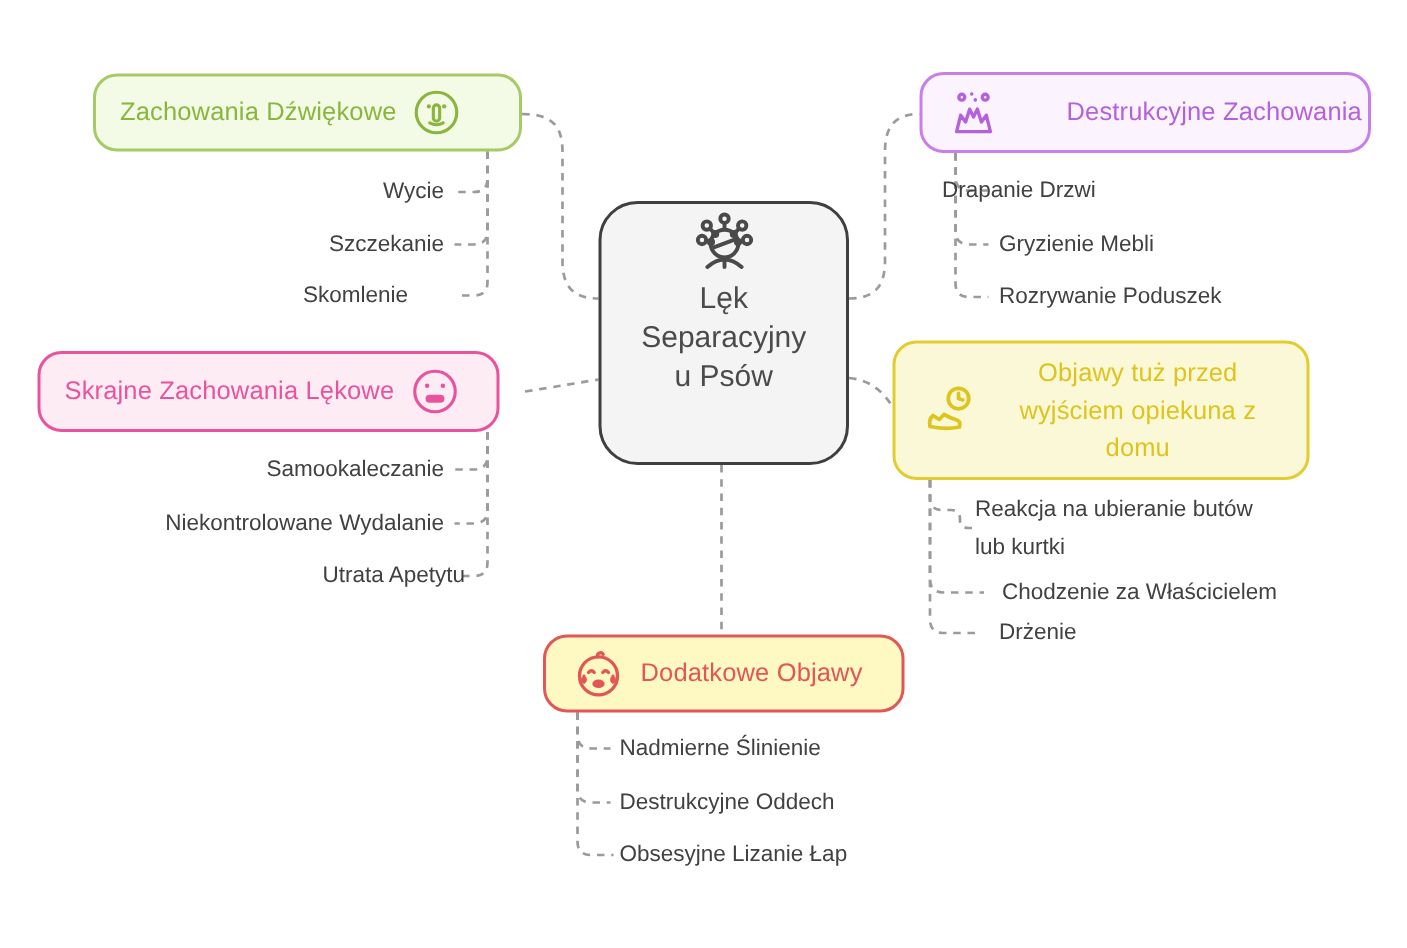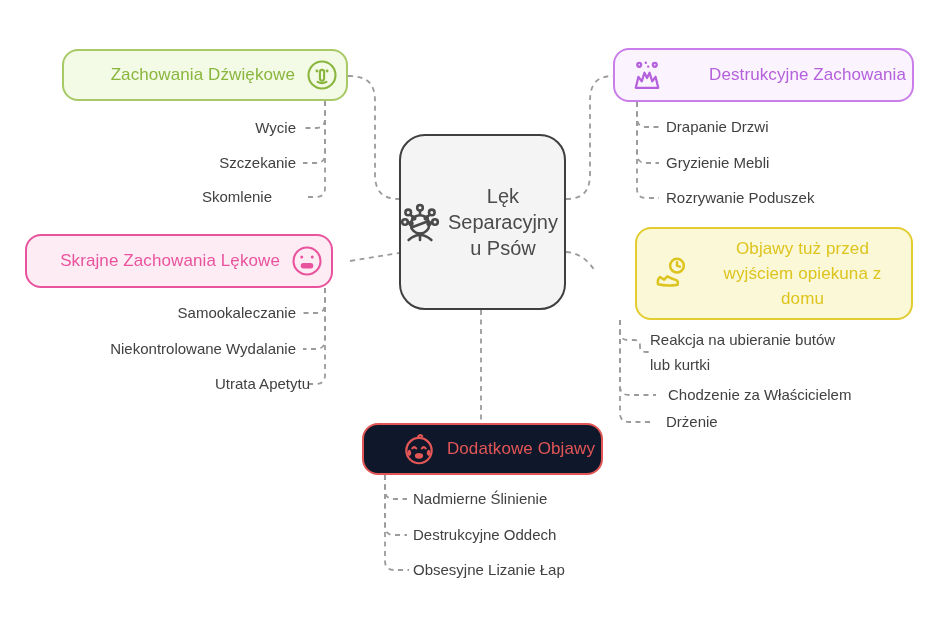--- a/index.html
+++ b/index.html
@@ -1,30 +1,30 @@
 <!DOCTYPE html>
 <html><head>
 <meta charset="utf-8">
 <style>
   html,body{margin:0;padding:0;background:#fff;}
   .canvas{position:relative;width:938px;height:632px;background:#ffffff;overflow:hidden;
           font-family:"Liberation Sans",sans-serif;}
   svg.wires{position:absolute;left:0;top:0;z-index:0;}
   .wire{fill:none;stroke:#9b9b9b;stroke-width:1.8;stroke-dasharray:5 4.5;stroke-linecap:butt;}
   .node{position:absolute;z-index:2;box-sizing:border-box;display:flex;align-items:center;
-        justify-content:flex-end;border-radius:16px;border:2px solid;gap:9px;padding:0 6px;}
+        justify-content:flex-start;border-radius:16px;border:2px solid;gap:9px;padding:0 16px;}
   .node .lbl{font-size:17px;font-weight:500;letter-spacing:.1px;white-space:nowrap;}
   .node-green {left:62px; top:49px; width:286px;height:52px;background:#f3fae5;border-color:#a7ca67;color:#8ab63e;}
   .node-purple{left:613px;top:48px; width:301px;height:54px;background:#fbf4fe;border-color:#c97ee9;color:#b560dc;gap:44px;}
   .node-pink  {left:25px; top:234px;width:308px;height:54px;background:#fdecf4;border-color:#e9539d;color:#e9539d;}
-  .node-yellow{left:595px;top:227px;width:278px;height:93px;background:#fbf8d7;border-color:#e3cc30;color:#ddc41e;margin-left:40px;}
+  .node-yellow{left:595px;top:227px;width:278px;height:93px;background:#fbf8d7;border-color:#e3cc30;color:#ddc41e;}
   .node-yellow .lbl{white-space:normal;text-align:center;line-height:25px;width:205px;}
-  .node-red   {left:362px;top:423px;width:241px;height:52px;background:#0f172a;border-color:#e25656;color:#e25656;}
+  .node-red   {left:362px;top:423px;width:241px;height:52px;background:#fef9c3;border-color:#e25656;color:#e25656;}
   .node-center{left:399px;top:134px;width:167px;height:176px;background:#f4f4f4;border:2px solid #3f3f3f;
-               border-radius:26px;flex-direction:row;color:#4b4b4b;gap:2px;z-index:2;}
+               border-radius:26px;flex-direction:column;color:#4b4b4b;gap:2px;z-index:2;}
   .center-title{font-size:20px;line-height:26px;text-align:center;color:#4b4b4b;}
   .item{position:absolute;z-index:2;font-size:15px;color:#414141;line-height:24px;white-space:nowrap;}
   .item.r{text-align:right;}
   .item.wrap{white-space:normal;text-align:left;line-height:25px;width:196px;}
   .nicon{flex:0 0 auto;display:block;}
 </style>
 </head>
 <body>
 
 <div class="canvas">
@@ -137,21 +137,21 @@
       <path d="M18.1 13.2 Q19.1 14.8 18.1 15.6 Q17.1 14.8 18.1 13.2"></path>
       <ellipse cx="12" cy="16.3" rx="2.6" ry="1.8" fill="#e25656" stroke="none"></ellipse>
     </svg>
     <span class="lbl">Dodatkowe Objawy</span>
   </div>
 
   <div class="item r" style="top:116px;right:642px">Wycie</div>
   <div class="item r" style="top:151px;right:642px">Szczekanie</div>
   <div class="item r" style="top:185px;right:666px">Skomlenie</div>
 
-  <div class="item" style="top:115px;left:666px">Drapanie Drzwi</div>
+  <div class="item" style="top:115px;left:628px">Drapanie Drzwi</div>
   <div class="item" style="top:151px;left:666px">Gryzienie Mebli</div>
   <div class="item" style="top:186px;left:666px">Rozrywanie Poduszek</div>
 
   <div class="item r" style="top:301px;right:642px">Samookaleczanie</div>
   <div class="item r" style="top:337px;right:642px">Niekontrolowane Wydalanie</div>
   <div class="item r" style="top:372px;right:628px">Utrata Apetytu</div>
 
   <div class="item wrap" style="top:327px;left:650px">Reakcja na ubieranie butów lub kurtki</div>
   <div class="item" style="top:383px;left:668px">Chodzenie za Właścicielem</div>
   <div class="item" style="top:410px;left:666px">Drżenie</div>

